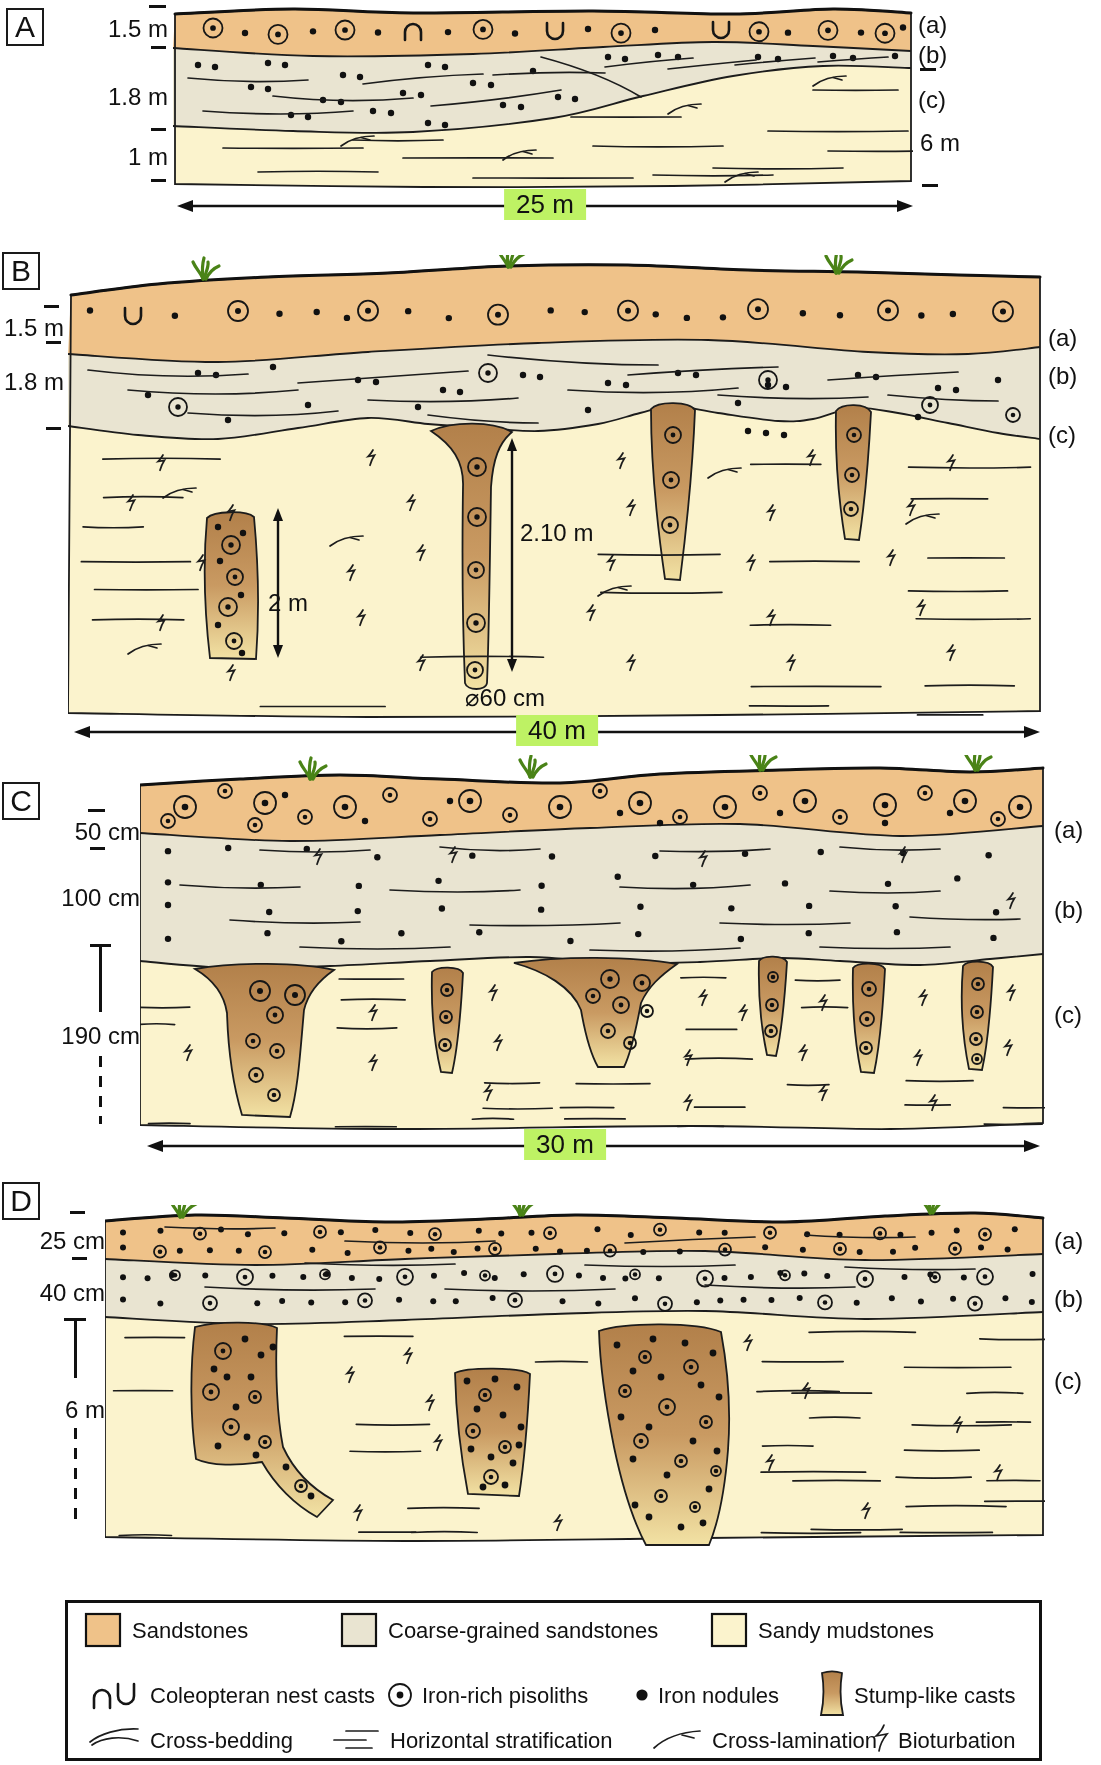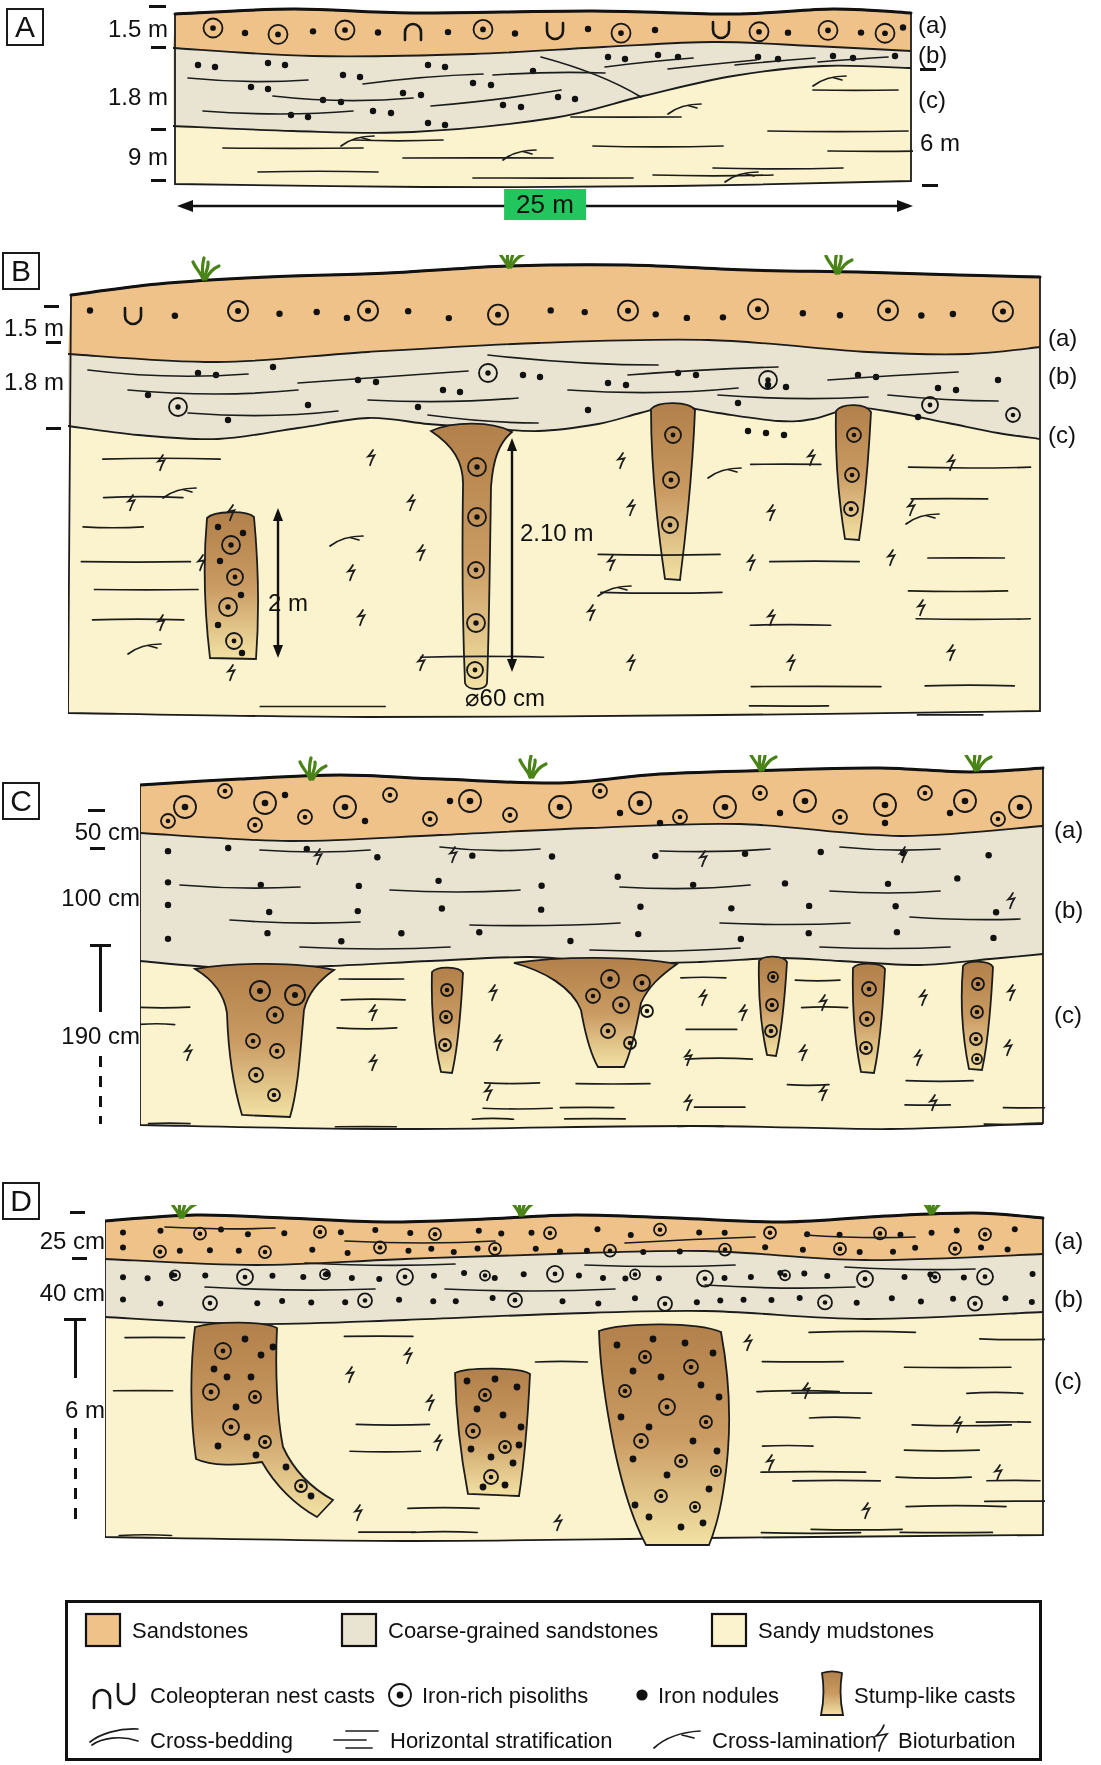--- a/index.html
+++ b/index.html
@@ -7,21 +7,21 @@
   .canvas{position:relative;width:1101px;height:1765px;background:#fff;overflow:hidden}
   .abs{position:absolute}
   .letterbox{position:absolute;width:38px;height:38px;border:2px solid #1a1a1a;background:#fff;
              font-size:30px;line-height:34px;text-align:center}
   .slabel{position:absolute;font-size:24px;text-align:right;white-space:nowrap}
   .rlabel{position:absolute;font-size:24px;white-space:nowrap}
   .tick{position:absolute;background:#111}
   .vbar{position:absolute;background:#111}
   .vdash{position:absolute;width:3px;background:repeating-linear-gradient(to bottom,#111 0 11px,transparent 11px 20px)}
   .warrow{position:absolute;height:20px}
-  .wlabel{position:absolute;top:-7px;transform:translateX(-50%);background:#22c55e;padding:0 12px;font-size:26px;white-space:nowrap}
+  .wlabel{position:absolute;top:-7px;transform:translateX(-50%);background:#bef264;padding:0 12px;font-size:26px;white-space:nowrap}
   .legendbox{position:absolute;border:3px solid #111;background:#fff}
   .lgl{position:absolute;font-size:22px;white-space:nowrap}
   .ln{fill:none;stroke:#1c1c1c;stroke-width:1.7;stroke-linecap:round}
   .bnd{fill:none;stroke:#1c1c1c;stroke-width:1.8}
   .srf{fill:none;stroke:#111;stroke-width:3;stroke-linecap:round}
   .pc{fill:none;stroke:#161616;stroke-width:1.8}
   .pd{fill:#111}
   .nest{fill:none;stroke:#161616;stroke-width:2.6;stroke-linecap:round}
   .grs{fill:none;stroke:#4a8317;stroke-width:3.2;stroke-linecap:round}
   .arr{stroke:#111;stroke-width:2.4}
@@ -29,21 +29,21 @@
   .svgtxt{font-family:"Liberation Sans",sans-serif;font-size:24px;fill:#111}
 </style>
 </head>
 <body>
 
 <div class="canvas">
 
   <div class="letterbox" style="left:6px;top:8px">A</div>
   <div class="slabel" style="left:88px;top:15px;width:80px">1.5 m</div>
   <div class="slabel" style="left:88px;top:83px;width:80px">1.8 m</div>
-  <div class="slabel" style="left:88px;top:143px;width:80px">9 m</div>
+  <div class="slabel" style="left:88px;top:143px;width:80px">1 m</div>
   <div class="tick" style="left:149px;top:5px;width:17px;height:3px"></div>
   <div class="tick" style="left:151px;top:46px;width:15px;height:3px"></div>
   <div class="tick" style="left:151px;top:128px;width:15px;height:3px"></div>
   <div class="tick" style="left:151px;top:179px;width:15px;height:3px"></div>
 
   <svg id="svgA" class="abs" style="left:173px;top:5px" width="740" height="188" viewBox="0 0 740 188">
     <g id="gA">
         <path d="M2,9C21.7,8.2,80.3,4.2,120,4C159.7,3.8,190.0,7.7,240,8C290.0,8.3,366.7,5.8,420,6C473.3,6.2,520.0,9.3,560,9C600.0,8.7,630.3,4.2,660,4C689.7,3.8,725.0,7.3,738,8L738,176C698.3,176.8,581.3,180.0,500,181C418.7,182.0,333.0,182.3,250,182C167.0,181.7,43.3,179.5,2,179Z" fill="#fbf3cd"></path>
         <path d="M0,43C23.3,44.3,90.0,50.0,140,51C190.0,52.0,251.7,50.5,300,49C348.3,47.5,390.0,44.0,430,42C470.0,40.0,505.0,37.2,540,37C575.0,36.8,607.0,39.5,640,41C673.0,42.5,721.7,45.2,738,46L738,63C723.3,62.7,679.7,59.7,650,61C620.3,62.3,590.0,66.0,560,71C530.0,76.0,500.0,84.0,470,91C440.0,98.0,418.3,107.0,380,113C341.7,119.0,283.3,124.8,240,127C196.7,129.2,160.0,127.0,120,126C80.0,125.0,20.0,121.8,0,121Z" fill="#e9e4d1"></path>
         <path d="M2,9C21.7,8.2,80.3,4.2,120,4C159.7,3.8,190.0,7.7,240,8C290.0,8.3,366.7,5.8,420,6C473.3,6.2,520.0,9.3,560,9C600.0,8.7,630.3,4.2,660,4C689.7,3.8,725.0,7.3,738,8L738,46C721.7,45.2,673.0,42.5,640,41C607.0,39.5,575.0,36.8,540,37C505.0,37.2,470.0,40.0,430,42C390.0,44.0,348.3,47.5,300,49C251.7,50.5,190.0,52.0,140,51C90.0,50.0,23.3,44.3,0,43Z" fill="#efc289"></path>
@@ -405,20 +405,30 @@
           <stop offset="50%" stop-color="#c99a62"></stop>
           <stop offset="100%" stop-color="#f2e2a4"></stop>
         </linearGradient>
       </defs>
     </svg>
 
   <div class="rlabel" style="left:1048px;top:324px">(a)</div>
   <div class="rlabel" style="left:1048px;top:362px">(b)</div>
   <div class="rlabel" style="left:1048px;top:421px">(c)</div>
 
+  <div class="warrow" style="left:72px;top:722px;width:970px">
+    <svg width="970" height="20">
+        <g id="arrB">
+          <line x1="10" y1="10" x2="960" y2="10" class="arr"></line>
+          <polygon points="2,10 18,4 18,16" fill="#111"></polygon>
+          <polygon points="968,10 952,4 952,16" fill="#111"></polygon>
+        </g>
+      </svg>
+    <span class="wlabel" style="left:485px">40 m</span>
+  </div>
 
   <div class="letterbox" style="left:2px;top:782px">C</div>
   <div class="slabel" style="left:55px;top:818px;width:85px">50 cm</div>
   <div class="slabel" style="left:55px;top:884px;width:85px">100 cm</div>
   <div class="slabel" style="left:55px;top:1022px;width:85px">190 cm</div>
   <div class="tick" style="left:88px;top:809px;width:17px;height:3px"></div>
   <div class="tick" style="left:90px;top:847px;width:15px;height:3px"></div>
   <div class="tick" style="left:90px;top:944px;width:21px;height:3px"></div>
   <div class="vbar" style="left:99px;top:946px;width:3px;height:66px"></div>
   <div class="vdash" style="left:99px;top:1056px;height:68px"></div>
@@ -676,20 +686,30 @@
           <stop offset="50%" stop-color="#c99a62"></stop>
           <stop offset="100%" stop-color="#f2e2a4"></stop>
         </linearGradient>
       </defs>
     </svg>
 
   <div class="rlabel" style="left:1054px;top:816px">(a)</div>
   <div class="rlabel" style="left:1054px;top:896px">(b)</div>
   <div class="rlabel" style="left:1054px;top:1001px">(c)</div>
 
+  <div class="warrow" style="left:145px;top:1136px;width:897px">
+    <svg width="897" height="20">
+        <g id="arrC">
+          <line x1="10" y1="10" x2="887" y2="10" class="arr"></line>
+          <polygon points="2,10 18,4 18,16" fill="#111"></polygon>
+          <polygon points="895,10 879,4 879,16" fill="#111"></polygon>
+        </g>
+      </svg>
+    <span class="wlabel" style="left:420px">30 m</span>
+  </div>
 
   <div class="letterbox" style="left:2px;top:1182px">D</div>
   <div class="slabel" style="left:30px;top:1227px;width:75px">25 cm</div>
   <div class="slabel" style="left:30px;top:1279px;width:75px">40 cm</div>
   <div class="slabel" style="left:30px;top:1396px;width:75px">6 m</div>
   <div class="tick" style="left:70px;top:1211px;width:15px;height:3px"></div>
   <div class="tick" style="left:72px;top:1257px;width:15px;height:3px"></div>
   <div class="tick" style="left:64px;top:1318px;width:22px;height:3px"></div>
   <div class="vbar" style="left:74px;top:1318px;width:3px;height:60px"></div>
   <div class="vdash" style="left:74px;top:1428px;height:94px"></div>

